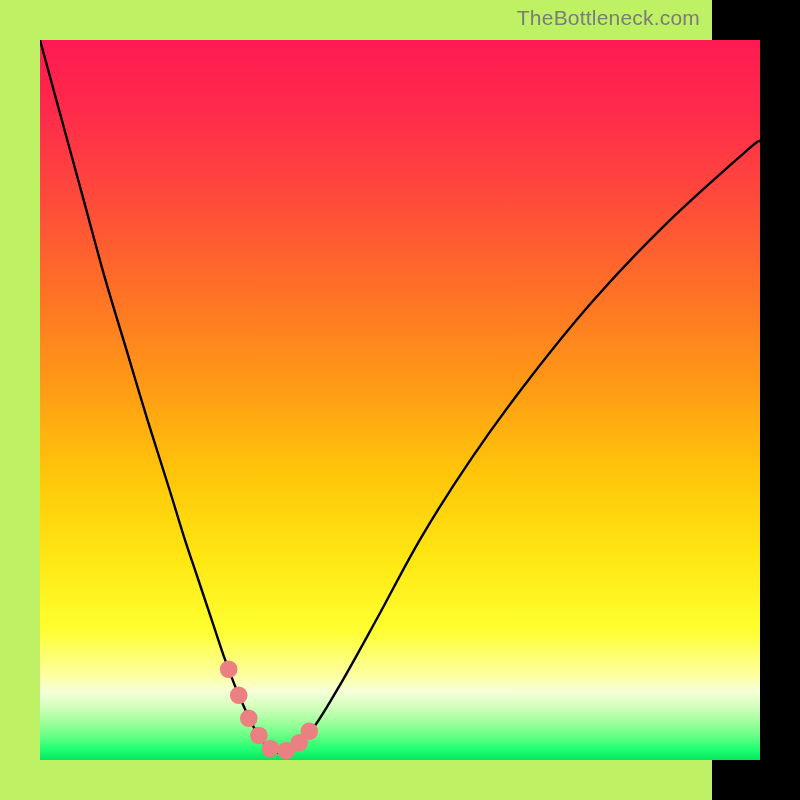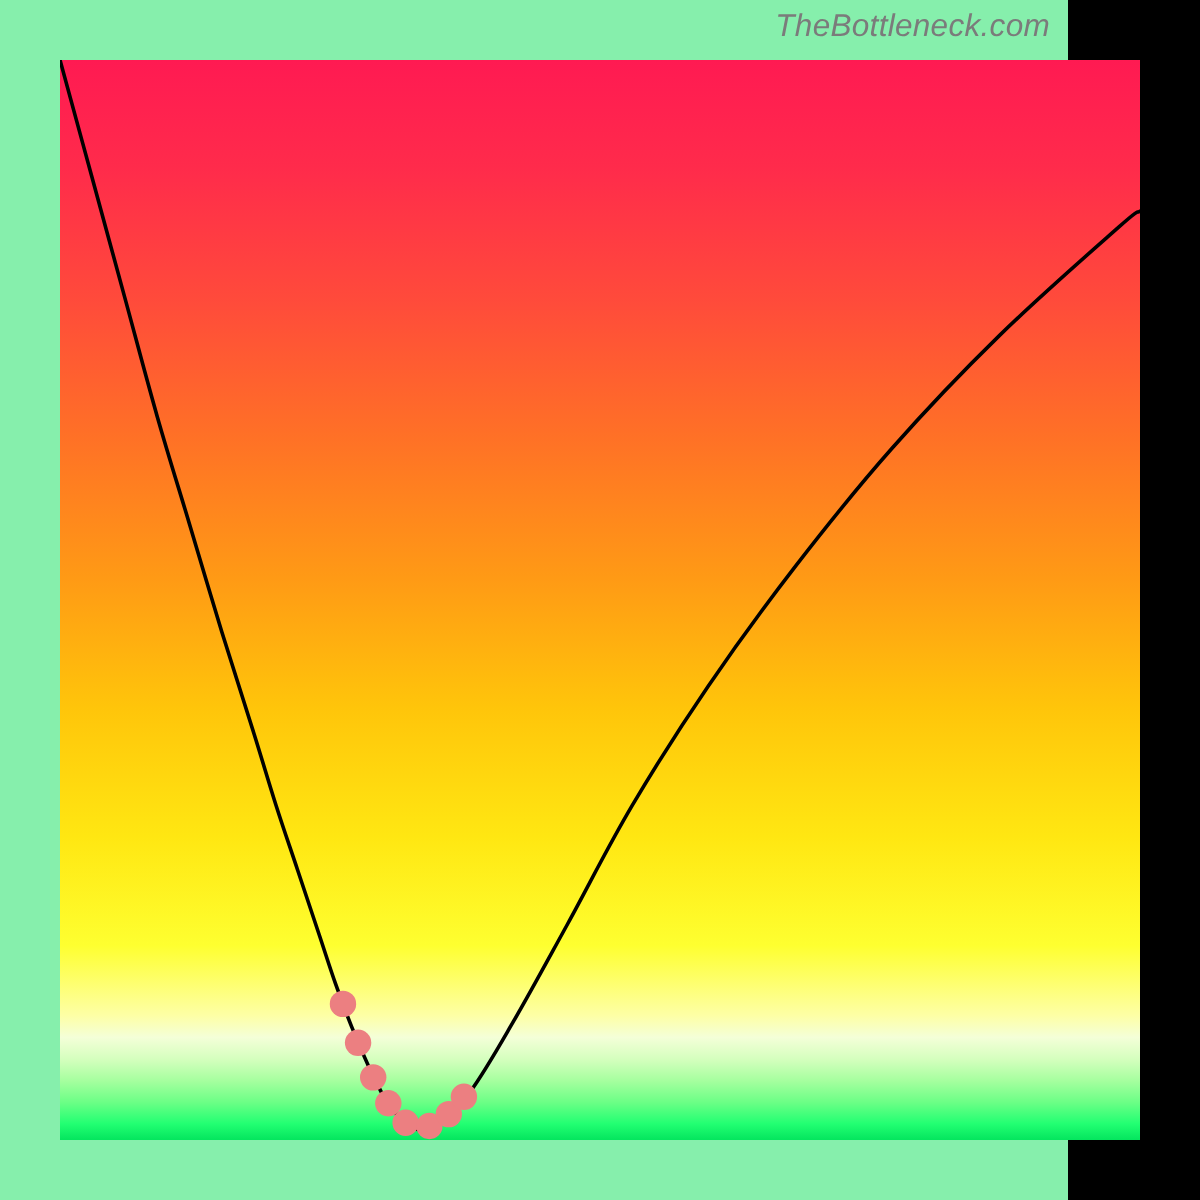--- a/index.html
+++ b/index.html
@@ -8,22 +8,21 @@
     width: 800px;
     height: 800px;
     background: #000;
     font-family: Arial, Helvetica, sans-serif;
     overflow: hidden;
   }
   .frame {
     position: absolute;
     left: 0; top: 0;
     width: 712px; height: 800px;
-    background: #86efac;
-    font-style: italic;
+    background: #bef264;
   }
   .plot {
     position: absolute;
     left: 40px;
     top: 40px;
     width: 720px;
     height: 720px;
     overflow: hidden;
   }
   .plot svg {

